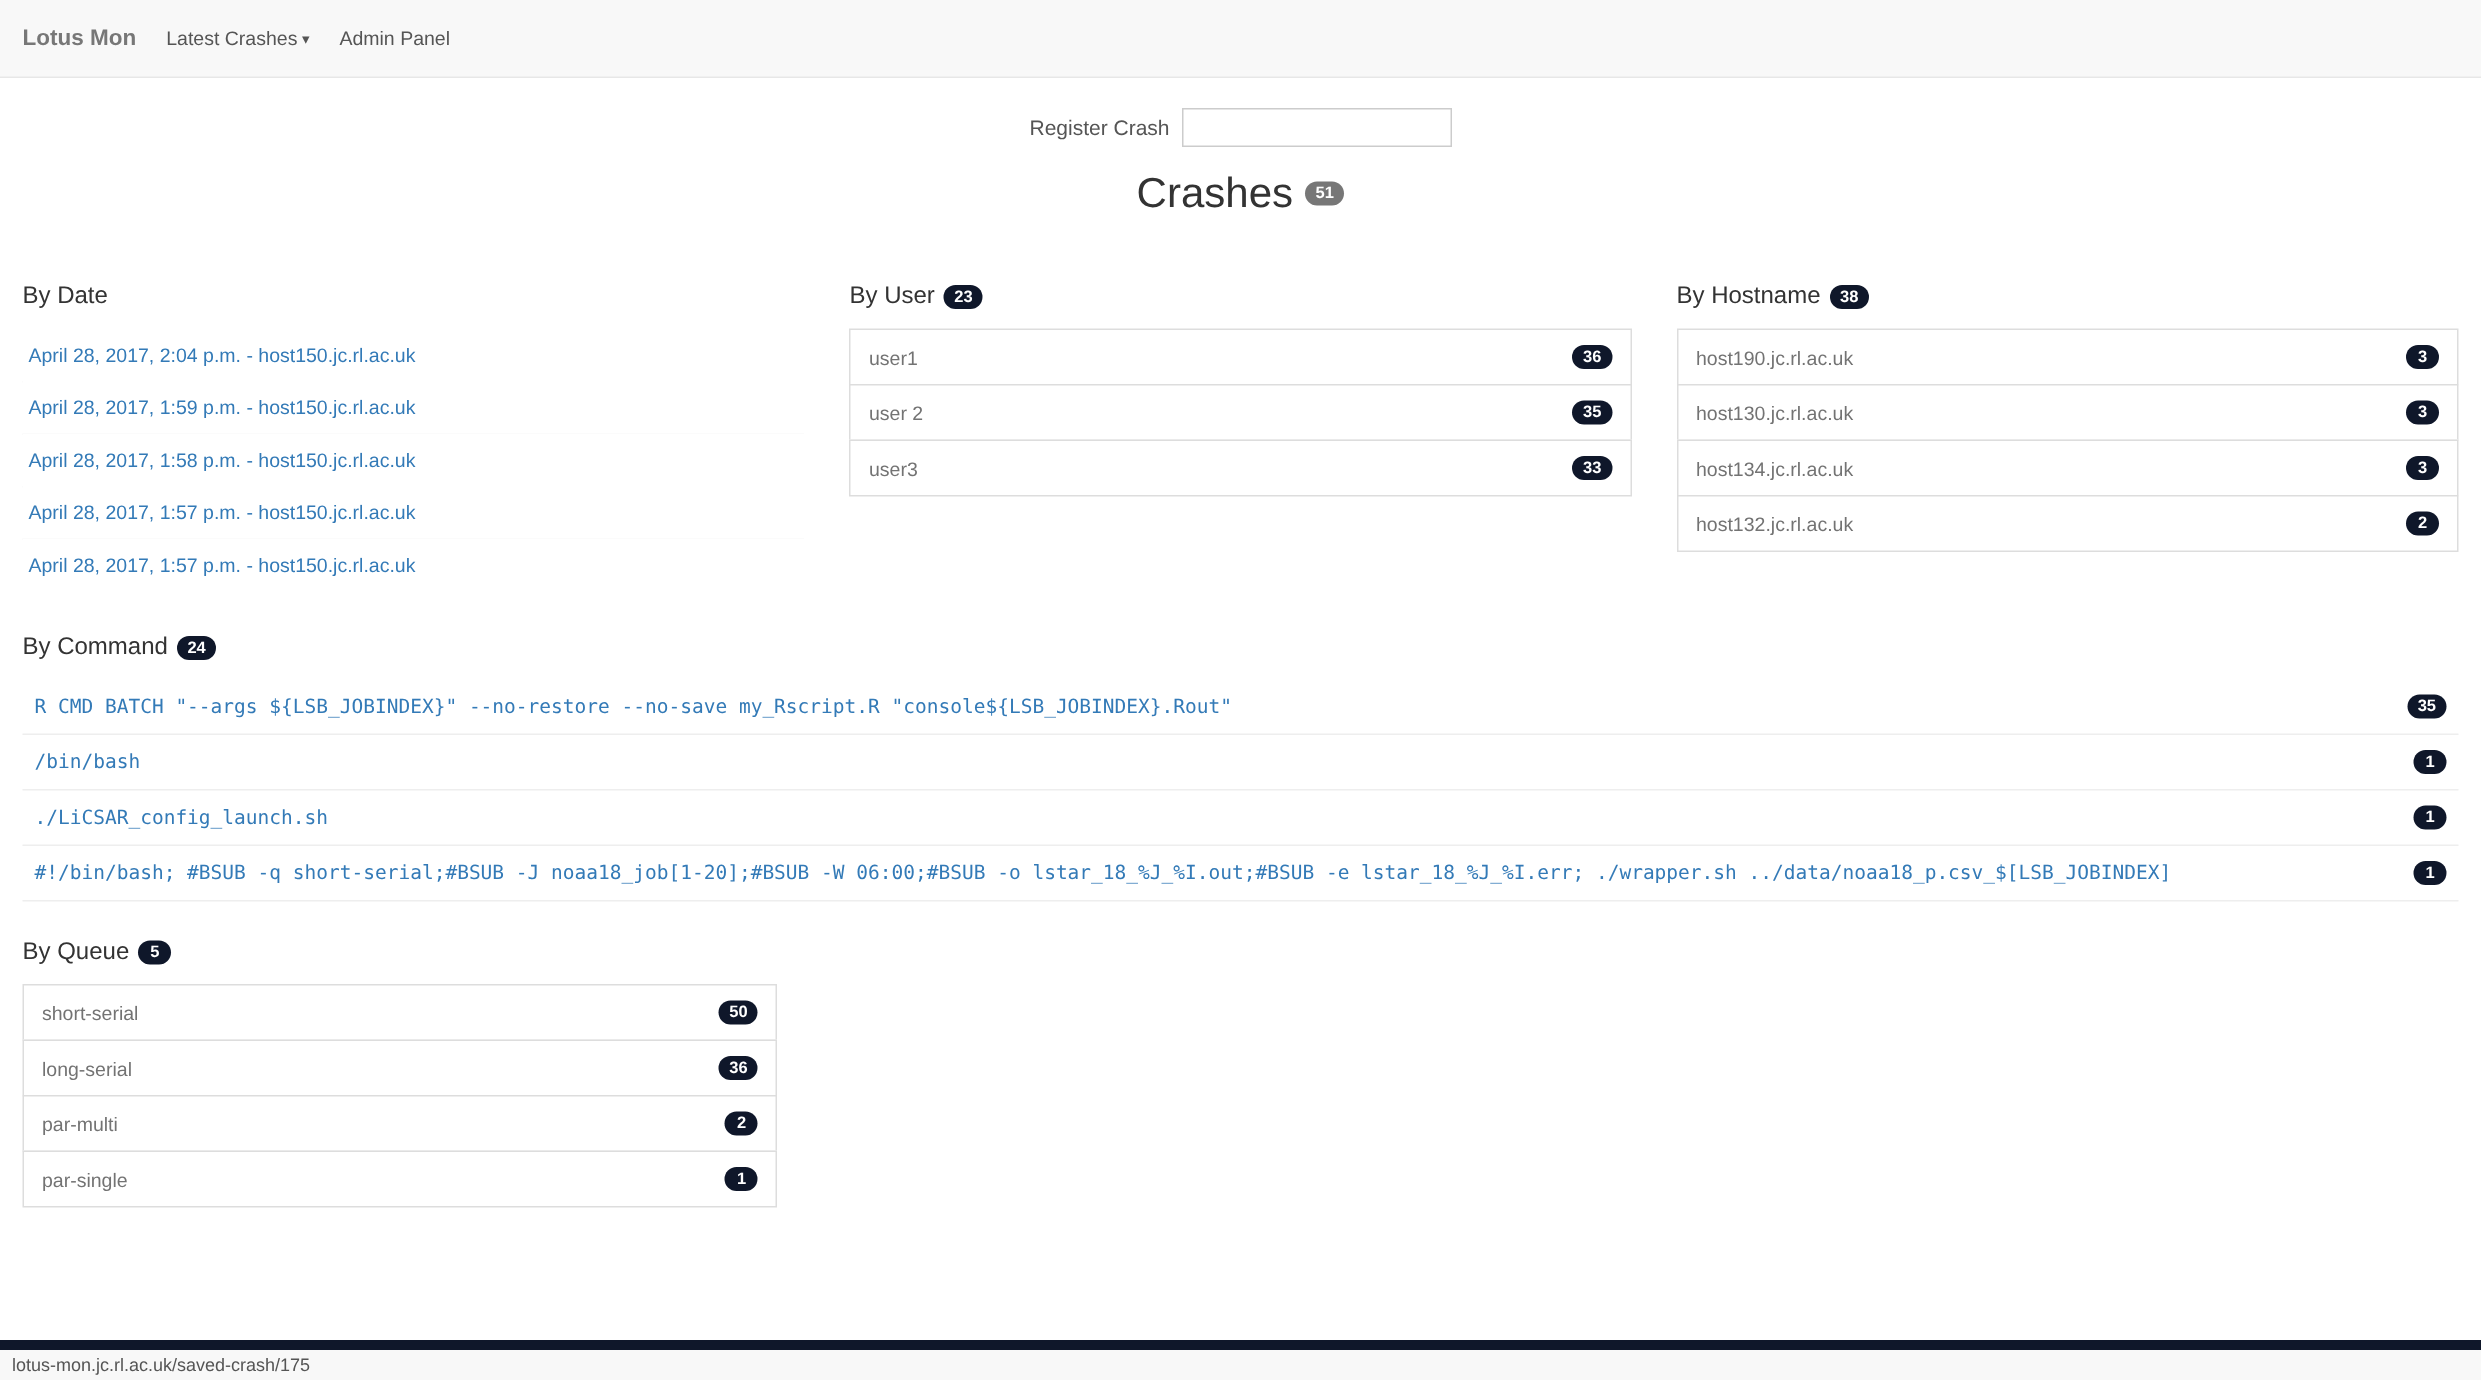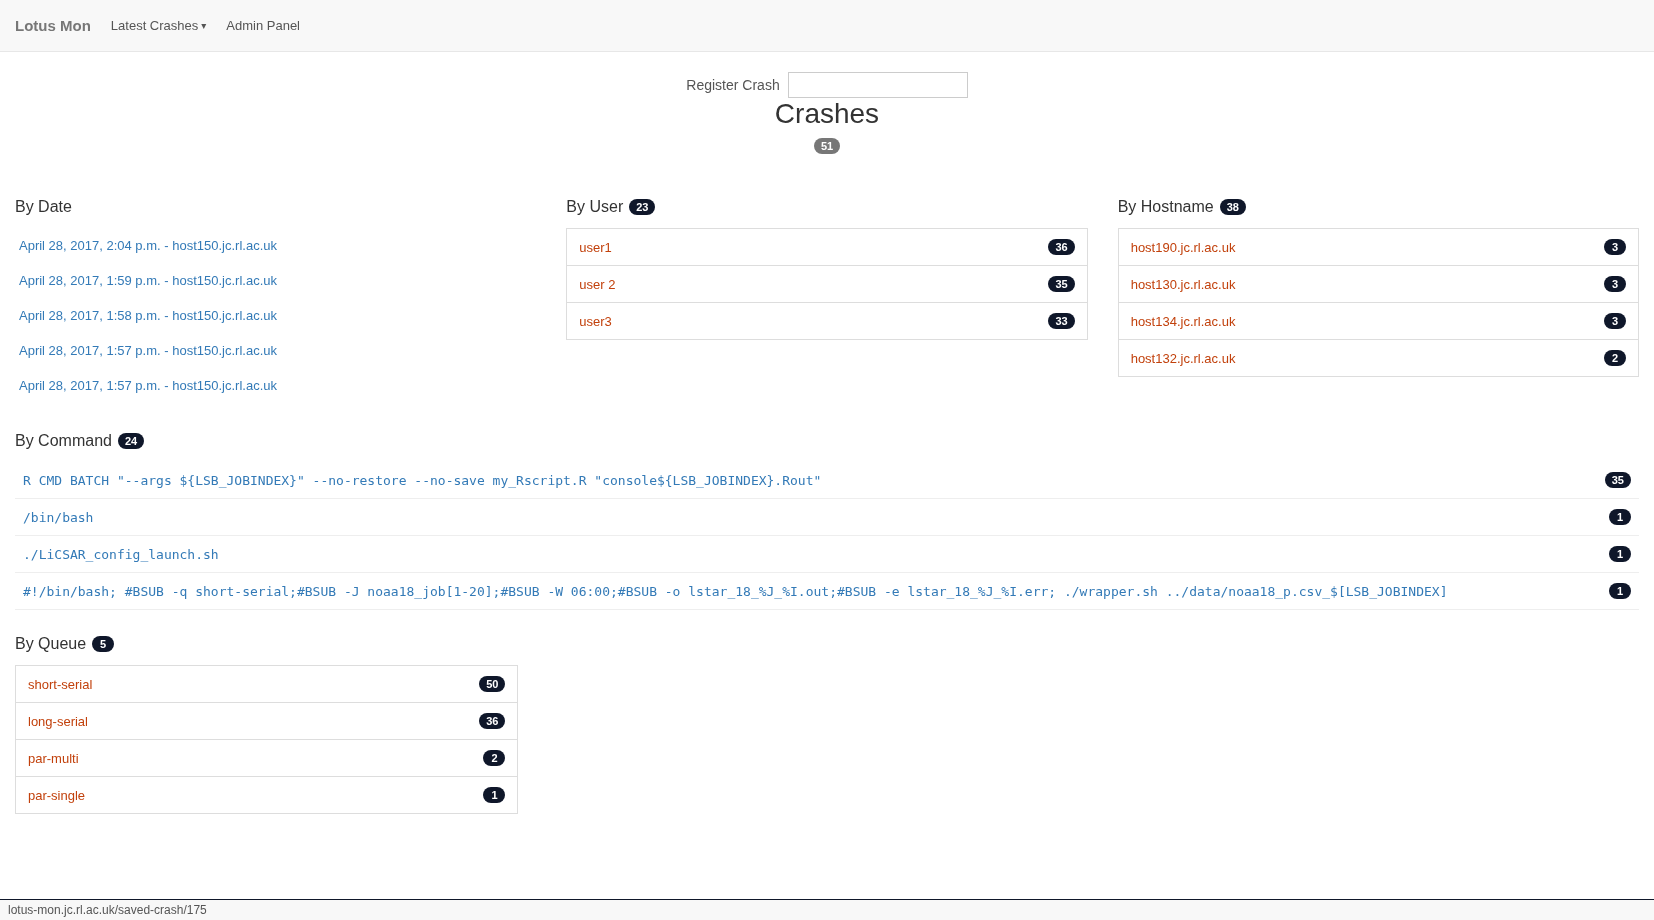--- a/index.html
+++ b/index.html
@@ -35,41 +35,41 @@
     .main-content {
       padding: 20px 15px;
     }
 
     
     .register-row {
       display: flex;
       justify-content: center;
       align-items: center;
       gap: 8px;
+      margin-bottom: 15px;
     }
     .register-label { font-size: 14px; color: #555; }
     .register-input {
       border: 1px solid #ccc;
       padding: 4px 8px;
       width: 180px;
       font-size: 14px;
       outline: none;
     }
 
     
     .page-title {
       text-align: left;
       font-size: 28px;
       font-weight: 300;
       margin-bottom: 25px;
       display: flex;
       align-items: center;
       justify-content: center;
       gap: 8px;
-      flex-direction: column;
     }
 
     
     .badge {
       display: inline-flex;
       align-items: center;
       justify-content: center;
       background: #777;
       color: #fff;
       border-radius: 10px;
@@ -107,21 +107,21 @@
       display: flex;
       align-items: center;
       justify-content: space-between;
       padding: 10px 12px;
       border: 1px solid #ddd;
       margin-bottom: -1px;
       background: #fff;
       cursor: pointer;
     }
     .list-item-text { color: #337ab7; font-size: 13px; }
-    .list-item-text-dark { color: #c2410c; font-size: 13px; }
+    .list-item-text-dark { color: #737373; font-size: 13px; }
 
     
     .date-list .list-item {
       border: none;
       border-bottom: 1px solid #eee;
       padding: 10px 4px;
     }
     .date-list .list-item:last-child { border-bottom: none; }
 
     
@@ -147,21 +147,21 @@
       text-align: right;
     }
 
     
     .statusbar {
       position: fixed;
       bottom: 0;
       left: 0;
       right: 0;
       background: #f8f8f8;
-      border-top: 1px solid #0f172a;
+      border-top: 7px solid #0f172a;
       padding: 3px 8px;
       font-size: 12px;
       color: #555;
     }
   </style>
 </head>
 <body>
 
 <nav class="navbar">
   <a class="navbar-brand">Lotus Mon</a>

